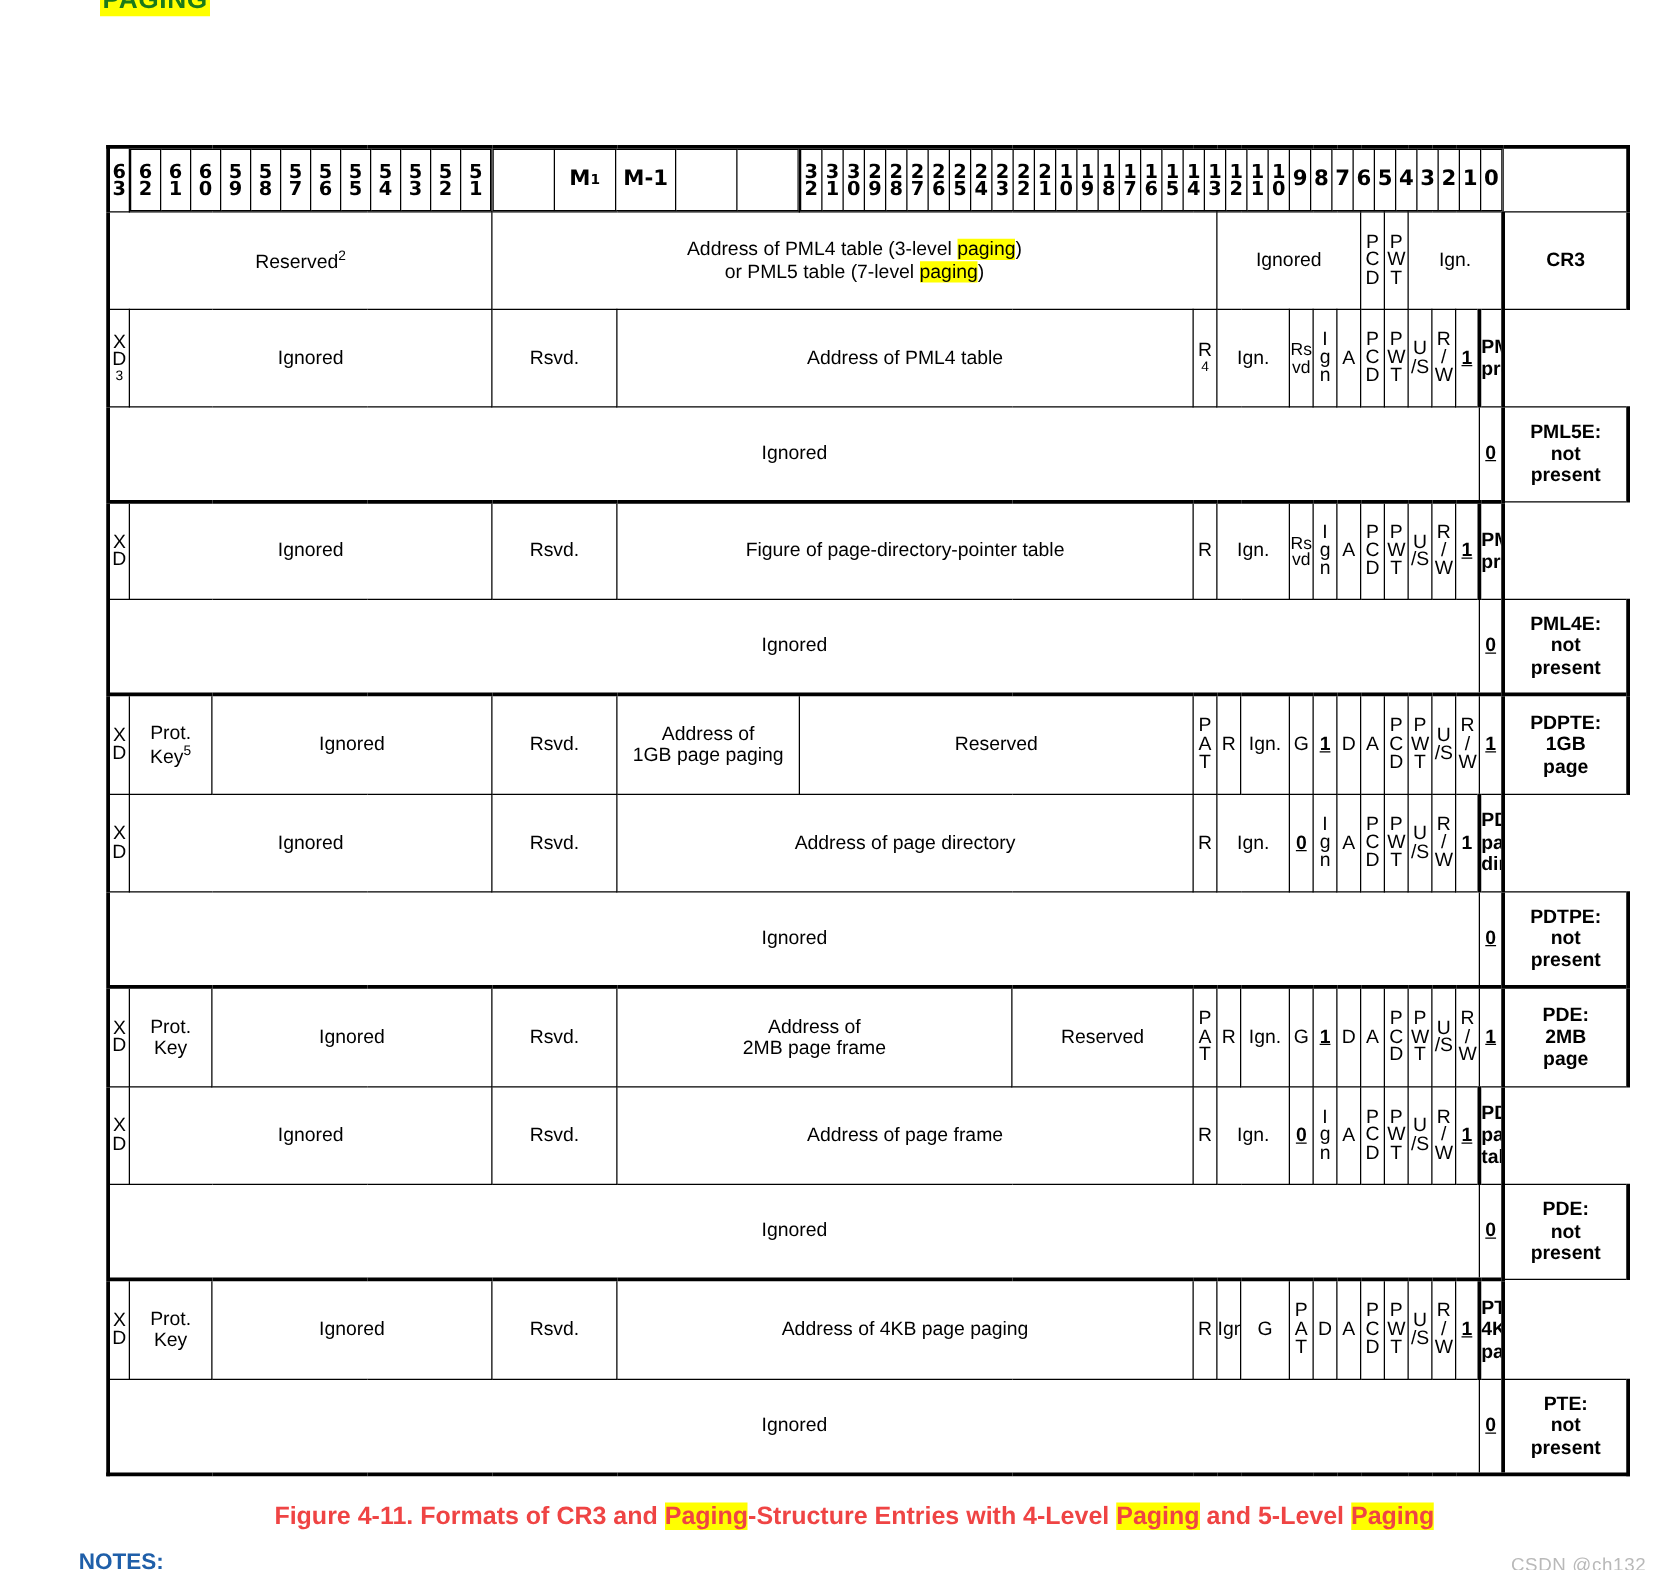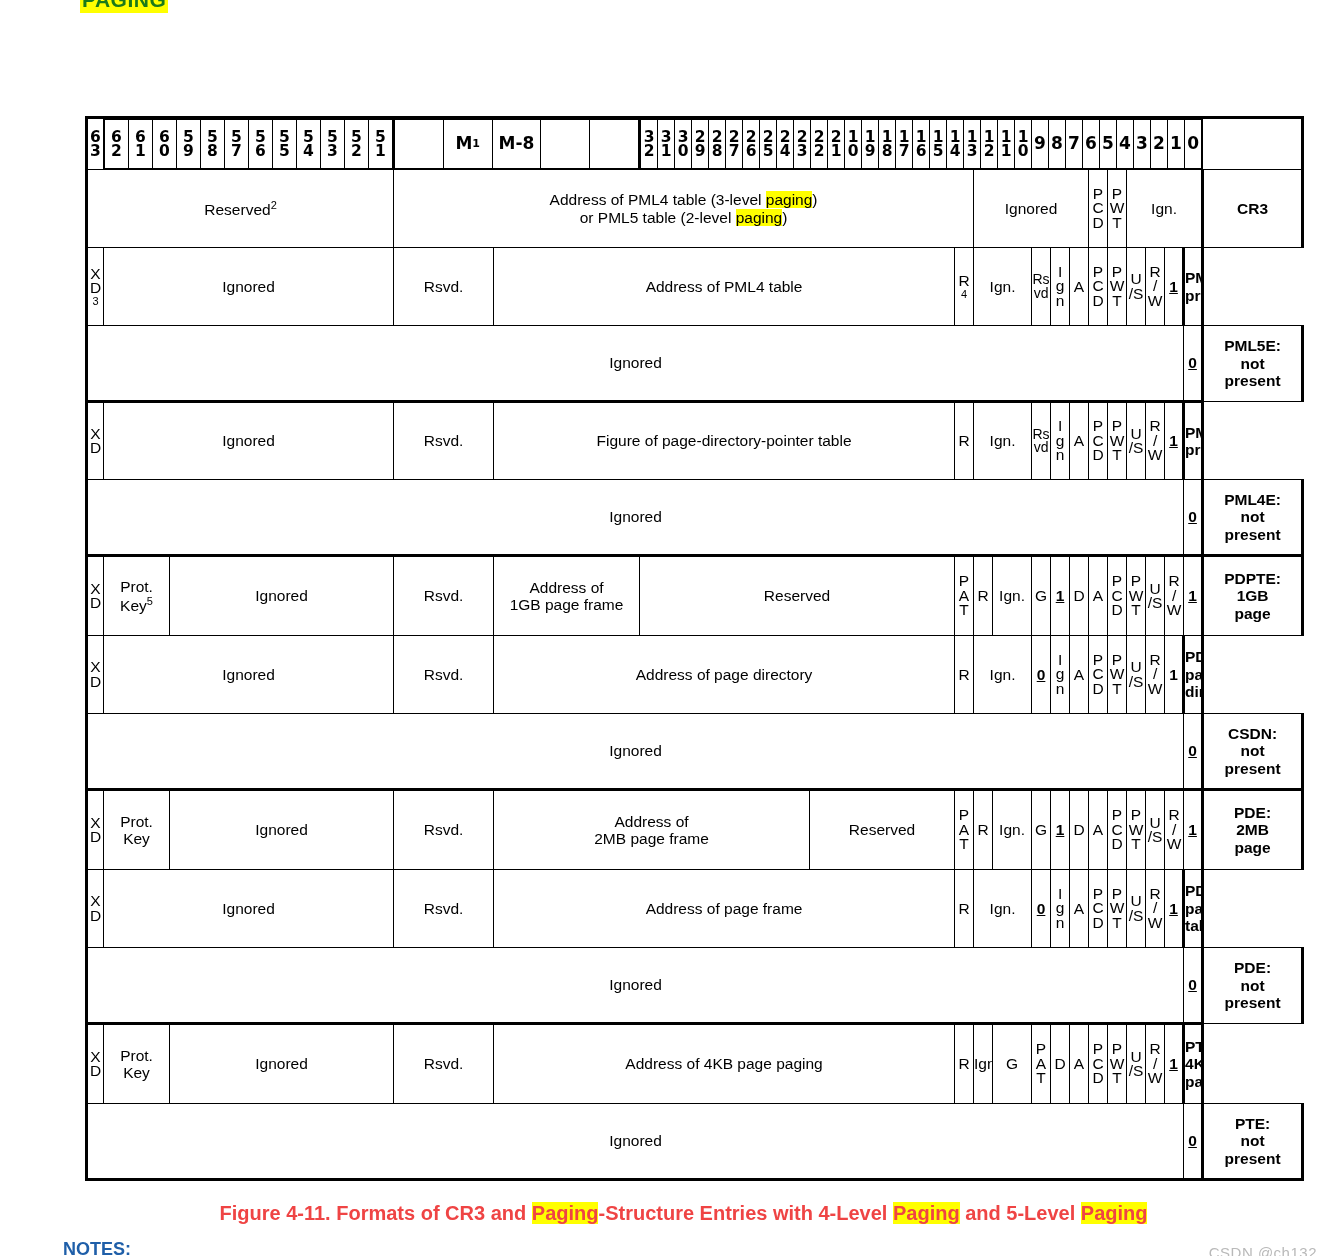--- a/index.html
+++ b/index.html
@@ -280,21 +280,21 @@
       <table style="width:100%;border-collapse:collapse;table-layout:fixed" id="hdr-b">
             <tbody>
               <tr>
                 <td style="border: 1px solid rgb(0, 0, 0); padding: 0px;">
                   <div class="bitlabel"></div>
                 </td>
                 <td style="border: 1px solid rgb(0, 0, 0); padding: 0px;">
                   <div class="bitlabel">M<sup>1</sup></div>
                 </td>
                 <td style="border: 1px solid rgb(0, 0, 0); padding: 0px;">
-                  <div class="bitlabel">M-8</div>
+                  <div class="bitlabel">M-1</div>
                 </td>
                 <td style="border: 1px solid rgb(0, 0, 0); padding: 0px;">
                   <div class="bitlabel"></div>
                 </td>
                 <td style="border: 1px solid rgb(0, 0, 0); padding: 0px;">
                   <div class="bitlabel"></div>
                 </td>
               </tr>
             </tbody>
           </table>
@@ -477,21 +477,21 @@
     </td>
     <td class="outer-top outer-right"></td>
   </tr>
 
   <tr style="height:78px">
     <td class="outer-left" colspan="4">
       <span>Reserved</span><sup class="cellsup">2</sup>
     </td>
     <td colspan="5">
       <div><span>Address of PML4 table (3-level </span><span class="hl" style="background:#ffff00">paging</span><span>)</span></div>
-      <div><span>or PML5 table (2-level </span><span class="hl" style="background:#ffff00">paging</span><span>)</span></div>
+      <div><span>or PML5 table (7-level </span><span class="hl" style="background:#ffff00">paging</span><span>)</span></div>
     </td>
     <td colspan="5">Ignored</td>
     <td>
           <div class="vstack">
             <span>P</span>
             <span>C</span>
             <span>D</span>
           </div>
         </td>
     <td>
@@ -659,21 +659,21 @@
           </div>
         </td>
     <td class="thick-t">
       <div>Prot.</div>
       <div><span>Key</span><sup class="cellsup">5</sup></div>
     </td>
     <td class="thick-t" colspan="2">Ignored</td>
     <td class="thick-t">Rsvd.</td>
     <td class="thick-t">
       <div>Address of</div>
-      <div>1GB page frame</div>
+      <div>1GB page paging</div>
     </td>
     <td class="thick-t" colspan="2">Reserved</td>
     <td class="thick-t">
           <div class="vstack">
             <span>P</span>
             <span>A</span>
             <span>T</span>
           </div>
         </td>
     <td class="thick-t">R</td>
@@ -770,21 +770,21 @@
       <div>PDPTE:</div>
       <div>page</div>
       <div>directory</div>
     </td>
   </tr>
 
   <tr style="height:76px">
     <td class="outer-left" colspan="19">Ignored</td>
     <td class="bitval">0</td>
     <td class="outer-right thick-l rowlabel">
-      <div>CSDN:</div>
+      <div>PDTPE:</div>
       <div>not</div>
       <div>present</div>
     </td>
   </tr>
 
   <tr class="thick-t" style="height:80px">
     <td class="outer-left thick-t">
           <div class="vstack">
             <span>X</span>
             <span>D</span>

